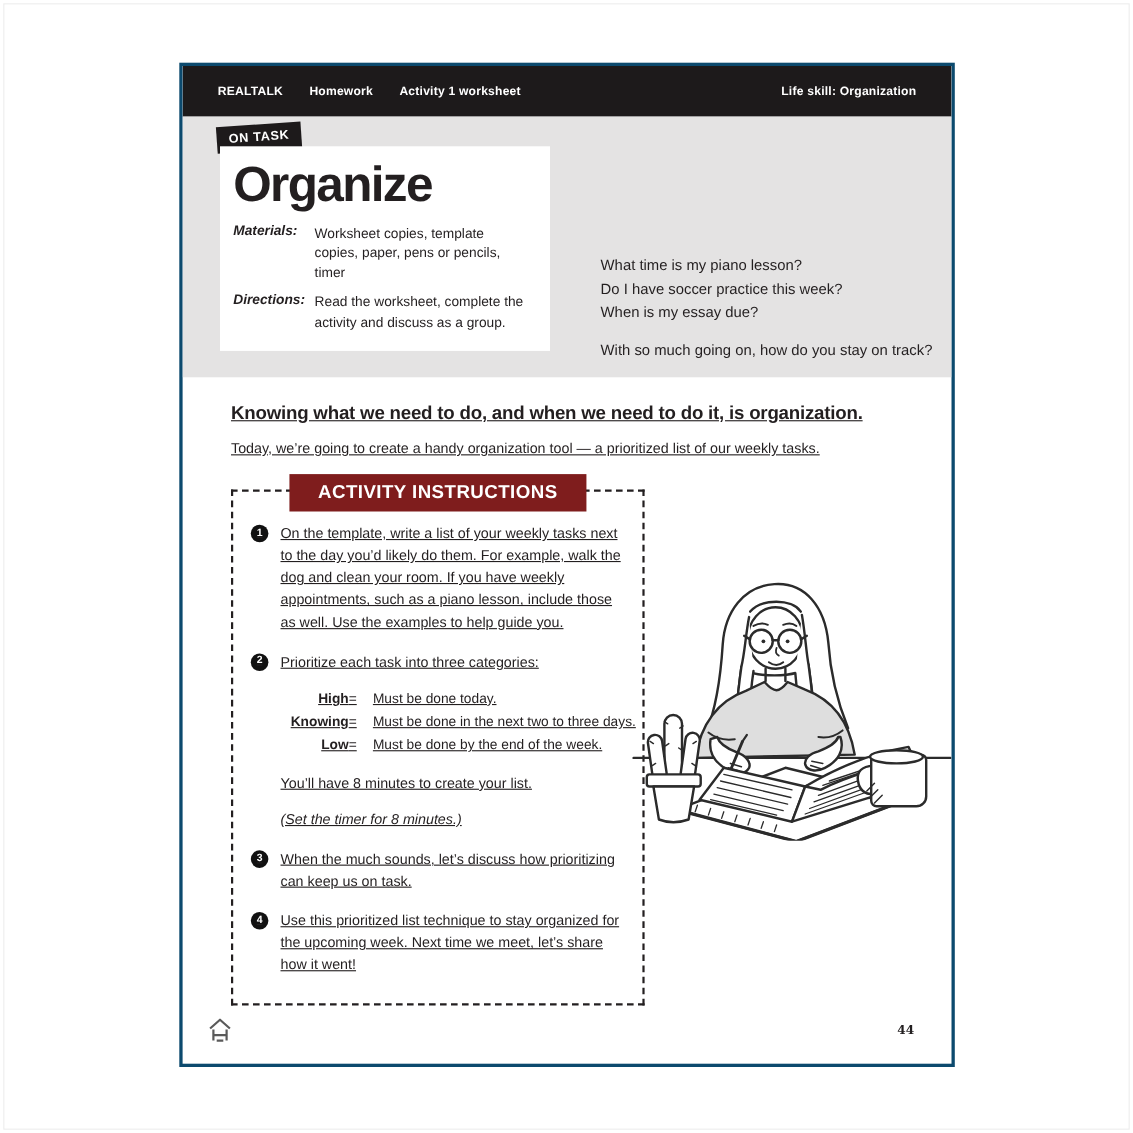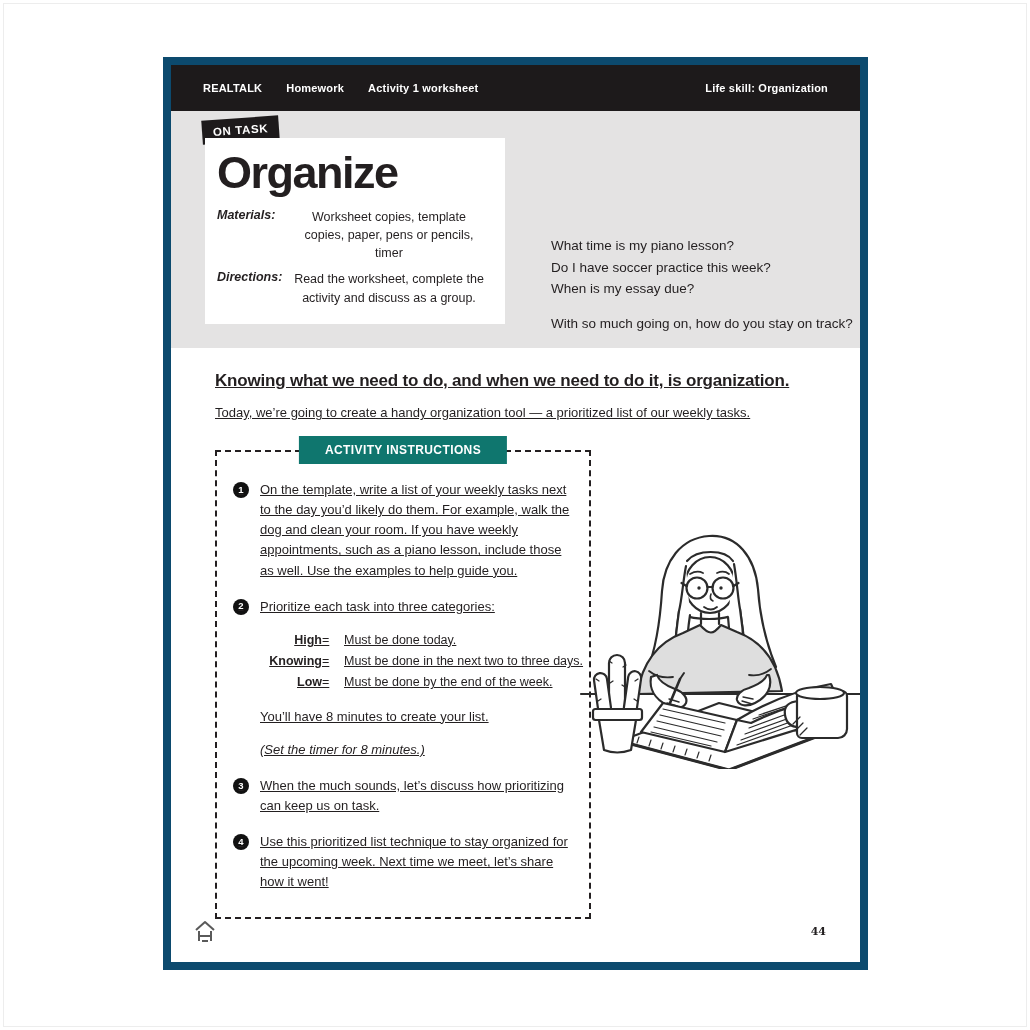--- a/index.html
+++ b/index.html
@@ -6,21 +6,21 @@
   body{
     width:1030px;height:1030px;position:relative;background:#ffffff;
     font-family:"Liberation Sans", sans-serif;color:#231f20;
     -webkit-font-smoothing:antialiased;
   }
   .outer-frame{position:absolute;inset:3px;border:1px solid #ededed;pointer-events:none;}
 
   
   .page{
     position:absolute;left:163px;top:57px;width:705px;height:913px;
-    background:#fff;border:8px solid #0c4a6e;box-sizing:border-box;overflow:hidden;
+    background:#fff;border:3px solid #0c4a6e;box-sizing:border-box;overflow:hidden;
   }
 
   
   .topbar{
     height:46px;background:#1d1a1b;color:#fff;display:flex;align-items:center;
     padding:0 32px;box-sizing:border-box;font-size:11px;font-weight:bold;letter-spacing:.2px;
   }
   .topbar .brand{margin-right:24px;}
   .topbar .nav-item{margin-right:24px;text-align:center;}
   .topbar .bar-right{margin-left:auto;}
@@ -34,33 +34,33 @@
   }
   .hero-card{
     position:absolute;left:34px;top:27px;width:300px;height:186px;background:#fff;
     padding:12px 18px 0 12px;box-sizing:border-box;
   }
   .hero-title{font-size:45px;font-weight:800;line-height:1;letter-spacing:-1.5px;}
   .hero-sub{font-size:23px;margin-top:4px;letter-spacing:.2px;}
   .meta-row{display:flex;font-size:12.5px;margin-top:13px;}
   .meta-row + .meta-row{margin-top:8px;}
   .meta-label{width:74px;flex:none;font-weight:bold;font-style:italic;}
-  .meta-value{line-height:1.45;text-align:center;}
+  .meta-value{line-height:1.45;}
   .hero-questions{position:absolute;left:380px;top:124px;font-size:13.5px;line-height:1.6;}
   .hero-questions .final{margin-top:13px;}
 
   
   .main{padding:0 44px;text-decoration:underline;}
   .main-heading{margin-top:23px;font-size:17px;font-weight:bold;letter-spacing:-.2px;white-space:nowrap;}
   .intro{margin-top:14px;font-size:13px;}
 
   .activity-wrap{position:relative;margin-top:30px;width:376px;}
   .activity-badge{
     position:absolute;top:-14px;left:50%;transform:translateX(-50%);
-    background:#0f766e;color:#fff;font-weight:bold;font-size:12px;
+    background:#7f1d1d;color:#fff;font-weight:bold;font-size:17px;
     letter-spacing:.4px;padding:7px 26px;white-space:nowrap;z-index:2;
   }
   .activity-box{
     border:2px dashed #231f20;padding:28px 16px 8px 16px;box-sizing:border-box;min-height:375px;
   }
   .step{display:flex;gap:11px;margin-bottom:16px;font-size:13px;line-height:1.55;}
   .step-num{
     flex:none;width:16px;height:16px;border-radius:50%;background:#111;color:#fff;
     font-size:9.5px;font-weight:bold;display:flex;align-items:center;justify-content:center;margin-top:2px;
   }

